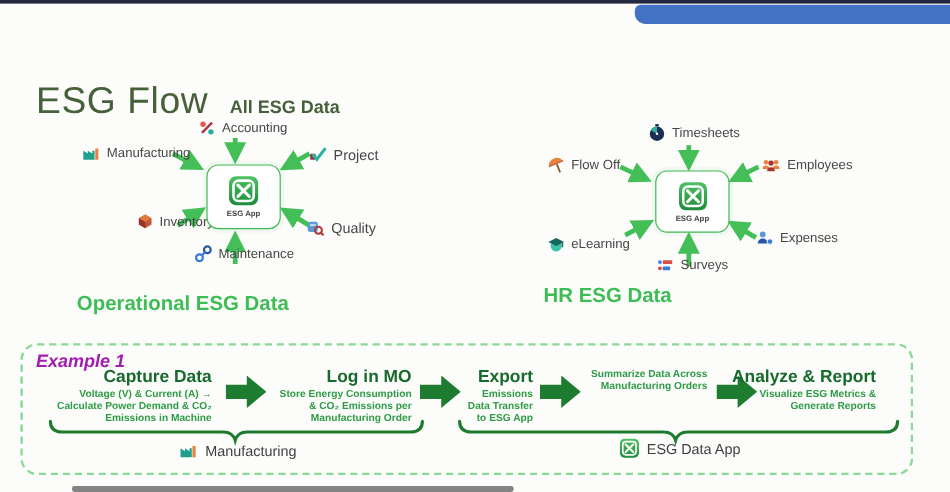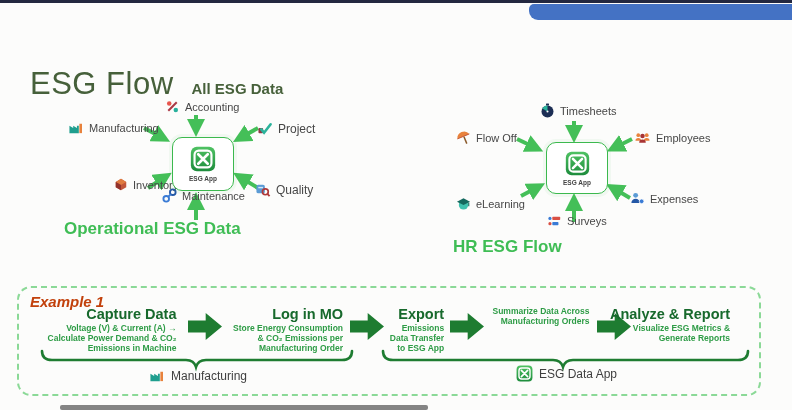--- a/index.html
+++ b/index.html
@@ -16,21 +16,21 @@
   .spoke{position:absolute;display:flex;align-items:center;gap:5px;white-space:nowrap;}
   .spoke .txt{font-size:11px;color:#474747;}
   .ic{display:inline-flex;line-height:0;}
   .hub-box{
     position:absolute;display:flex;flex-direction:column;align-items:center;justify-content:center;gap:3px;
     background:#fff;border:1.6px solid #3cb94e;border-radius:10px;box-shadow:0 0 0 3px rgba(60,185,78,.06);
   }
   .hub-box .hub-label{font-size:6.5px;color:#444;font-weight:700;}
   .caption{position:absolute;font-size:17px;font-weight:700;color:#3fbd55;white-space:nowrap;}
   .example-box{position:absolute;left:17px;top:286px;width:740px;height:106px;border:2px dashed #8bd997;border-radius:14px;}
-  .example-title{position:absolute;left:30px;top:293px;font-size:15px;font-weight:700;font-style:italic;color:#c2410c;}
+  .example-title{position:absolute;left:30px;top:293px;font-size:15px;font-weight:700;font-style:italic;color:#a21caf;}
   .step{position:absolute;top:306px;transform:translateX(-50%);text-align:right;}
   .step-h{font-size:14.5px;font-weight:700;color:#17692c;line-height:17px;white-space:nowrap;}
   .step-l{font-size:8.5px;font-weight:700;color:#2e9c46;line-height:10px;white-space:nowrap;}
   .flow-arrow{
     position:absolute;top:313px;width:34px;height:27px;background:#1e7c31;
     clip-path:polygon(0% 28%,52% 28%,52% 0%,100% 50%,52% 100%,52% 72%,0% 72%);
   }
   .group-label{position:absolute;display:flex;align-items:center;gap:6px;white-space:nowrap;}
   .group-label .txt{font-size:12px;color:#3f3f3f;}
   .bottom-strip{position:absolute;left:60px;top:405px;width:368px;height:5px;background:#6f6f6f;opacity:.85;border-radius:2px;}
@@ -120,21 +120,21 @@
     <span class="ic">
         <svg width="16" height="15" viewBox="0 0 16 16">
           <rect x="1" y="3" width="9" height="9" rx="2" fill="#5b9bd5"></rect>
           <rect x="3" y="5.2" width="5" height="1.5" fill="#fff" opacity=".75"></rect>
           <circle cx="10.5" cy="10.5" r="3.1" fill="none" stroke="#b03a3a" stroke-width="1.8"></circle>
           <line x1="12.7" y1="12.7" x2="15" y2="15" stroke="#b03a3a" stroke-width="2"></line>
         </svg>
       </span>
     <span class="txt" style="font-size:12px">Quality</span>
   </div>
-  <div class="spoke" style="left:162px;top:188px">
+  <div class="spoke" style="left:162px;top:204px">
     <span class="ic">
         <svg width="15" height="15" viewBox="0 0 16 16">
           <circle cx="4.5" cy="11.5" r="3" fill="none" stroke="#3a7bd5" stroke-width="2"></circle>
           <circle cx="11.5" cy="4.5" r="3" fill="none" stroke="#2458a6" stroke-width="2"></circle>
           <line x1="6.5" y1="9.5" x2="9.5" y2="6.5" stroke="#3a7bd5" stroke-width="2"></line>
         </svg>
       </span>
     <span class="txt">Maintenance</span>
   </div>
 
@@ -219,22 +219,22 @@
     <span class="ic">
         <svg width="25" height="25" viewBox="0 0 24 24">
           <rect x="0.8" y="0.8" width="22.4" height="22.4" rx="5.5" fill="url(#appGrad)"></rect>
           <rect x="4.2" y="4.2" width="15.6" height="15.6" rx="3.8" fill="none" stroke="#fff" stroke-width="2"></rect>
           <path d="M7.6,7.6 L16.4,16.4 M16.4,7.6 L7.6,16.4" stroke="#fff" stroke-width="2.4" stroke-linecap="round"></path>
         </svg>
       </span>
     <span class="hub-label">ESG App</span>
   </div>
 
-  <div class="caption" style="left:64px;top:219px">Operational ESG Data</div>
-  <div class="caption" style="left:453px;top:237px">HR ESG Flow</div>
+  <div class="caption" style="left:64px;top:243px">Operational ESG Data</div>
+  <div class="caption" style="left:453px;top:237px">HR ESG Data</div>
 
   <div class="example-box"></div>
   <div class="example-title">Example 1</div>
 
   <div class="step" style="left:112px">
     <div class="step-h">Capture Data</div>
     <div class="step-l">Voltage (V) &amp; Current (A) →</div>
     <div class="step-l">Calculate Power Demand &amp; CO₂</div>
     <div class="step-l">Emissions in Machine</div>
   </div>

